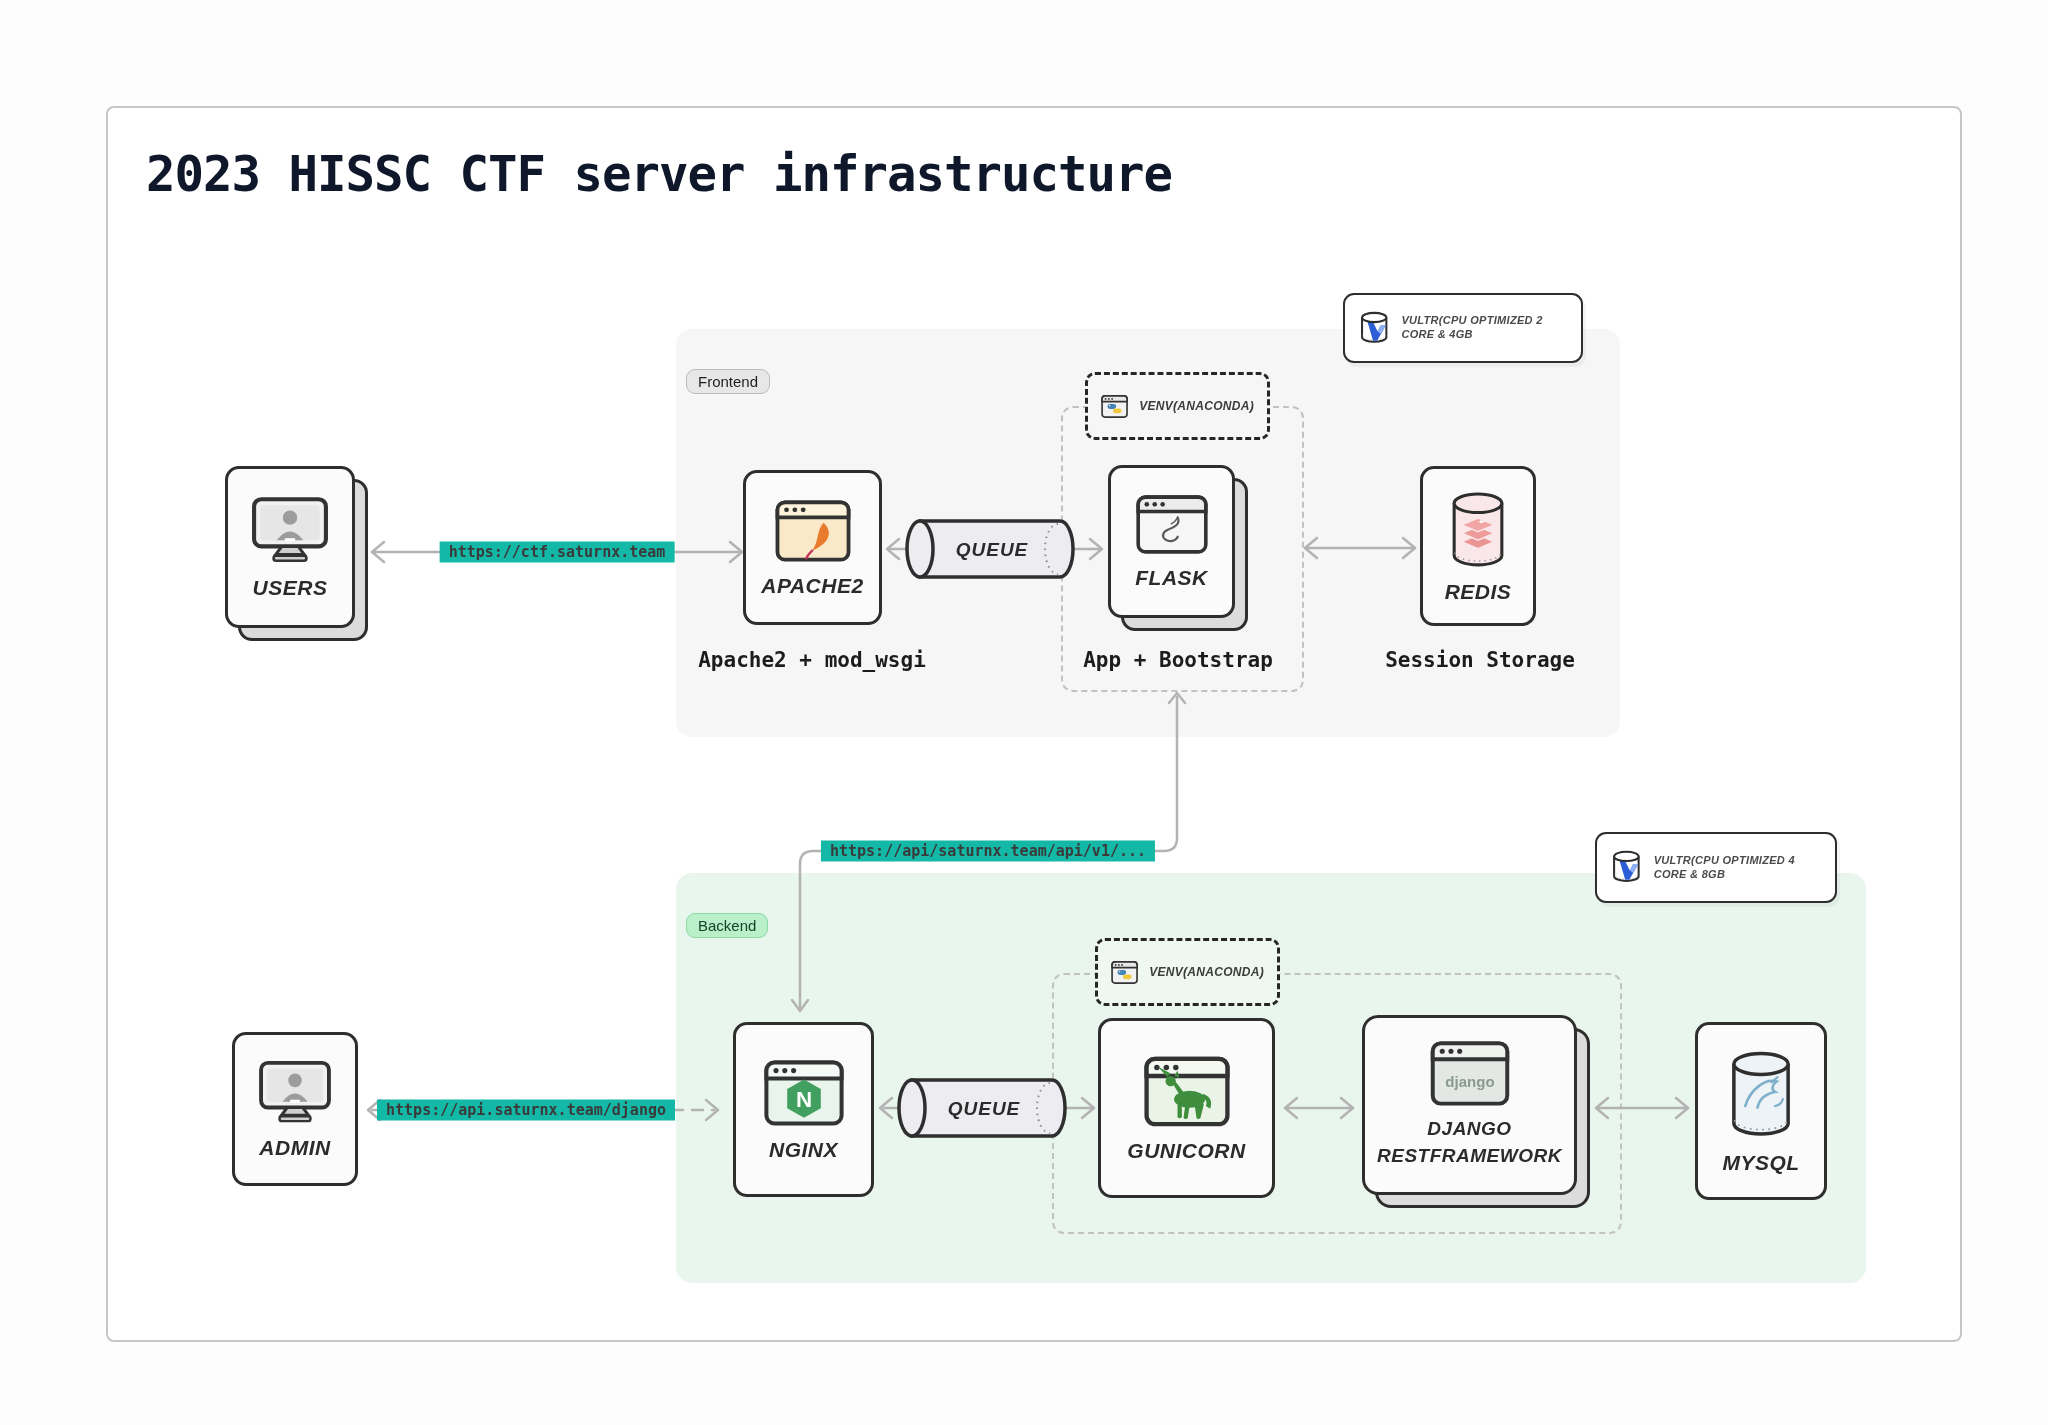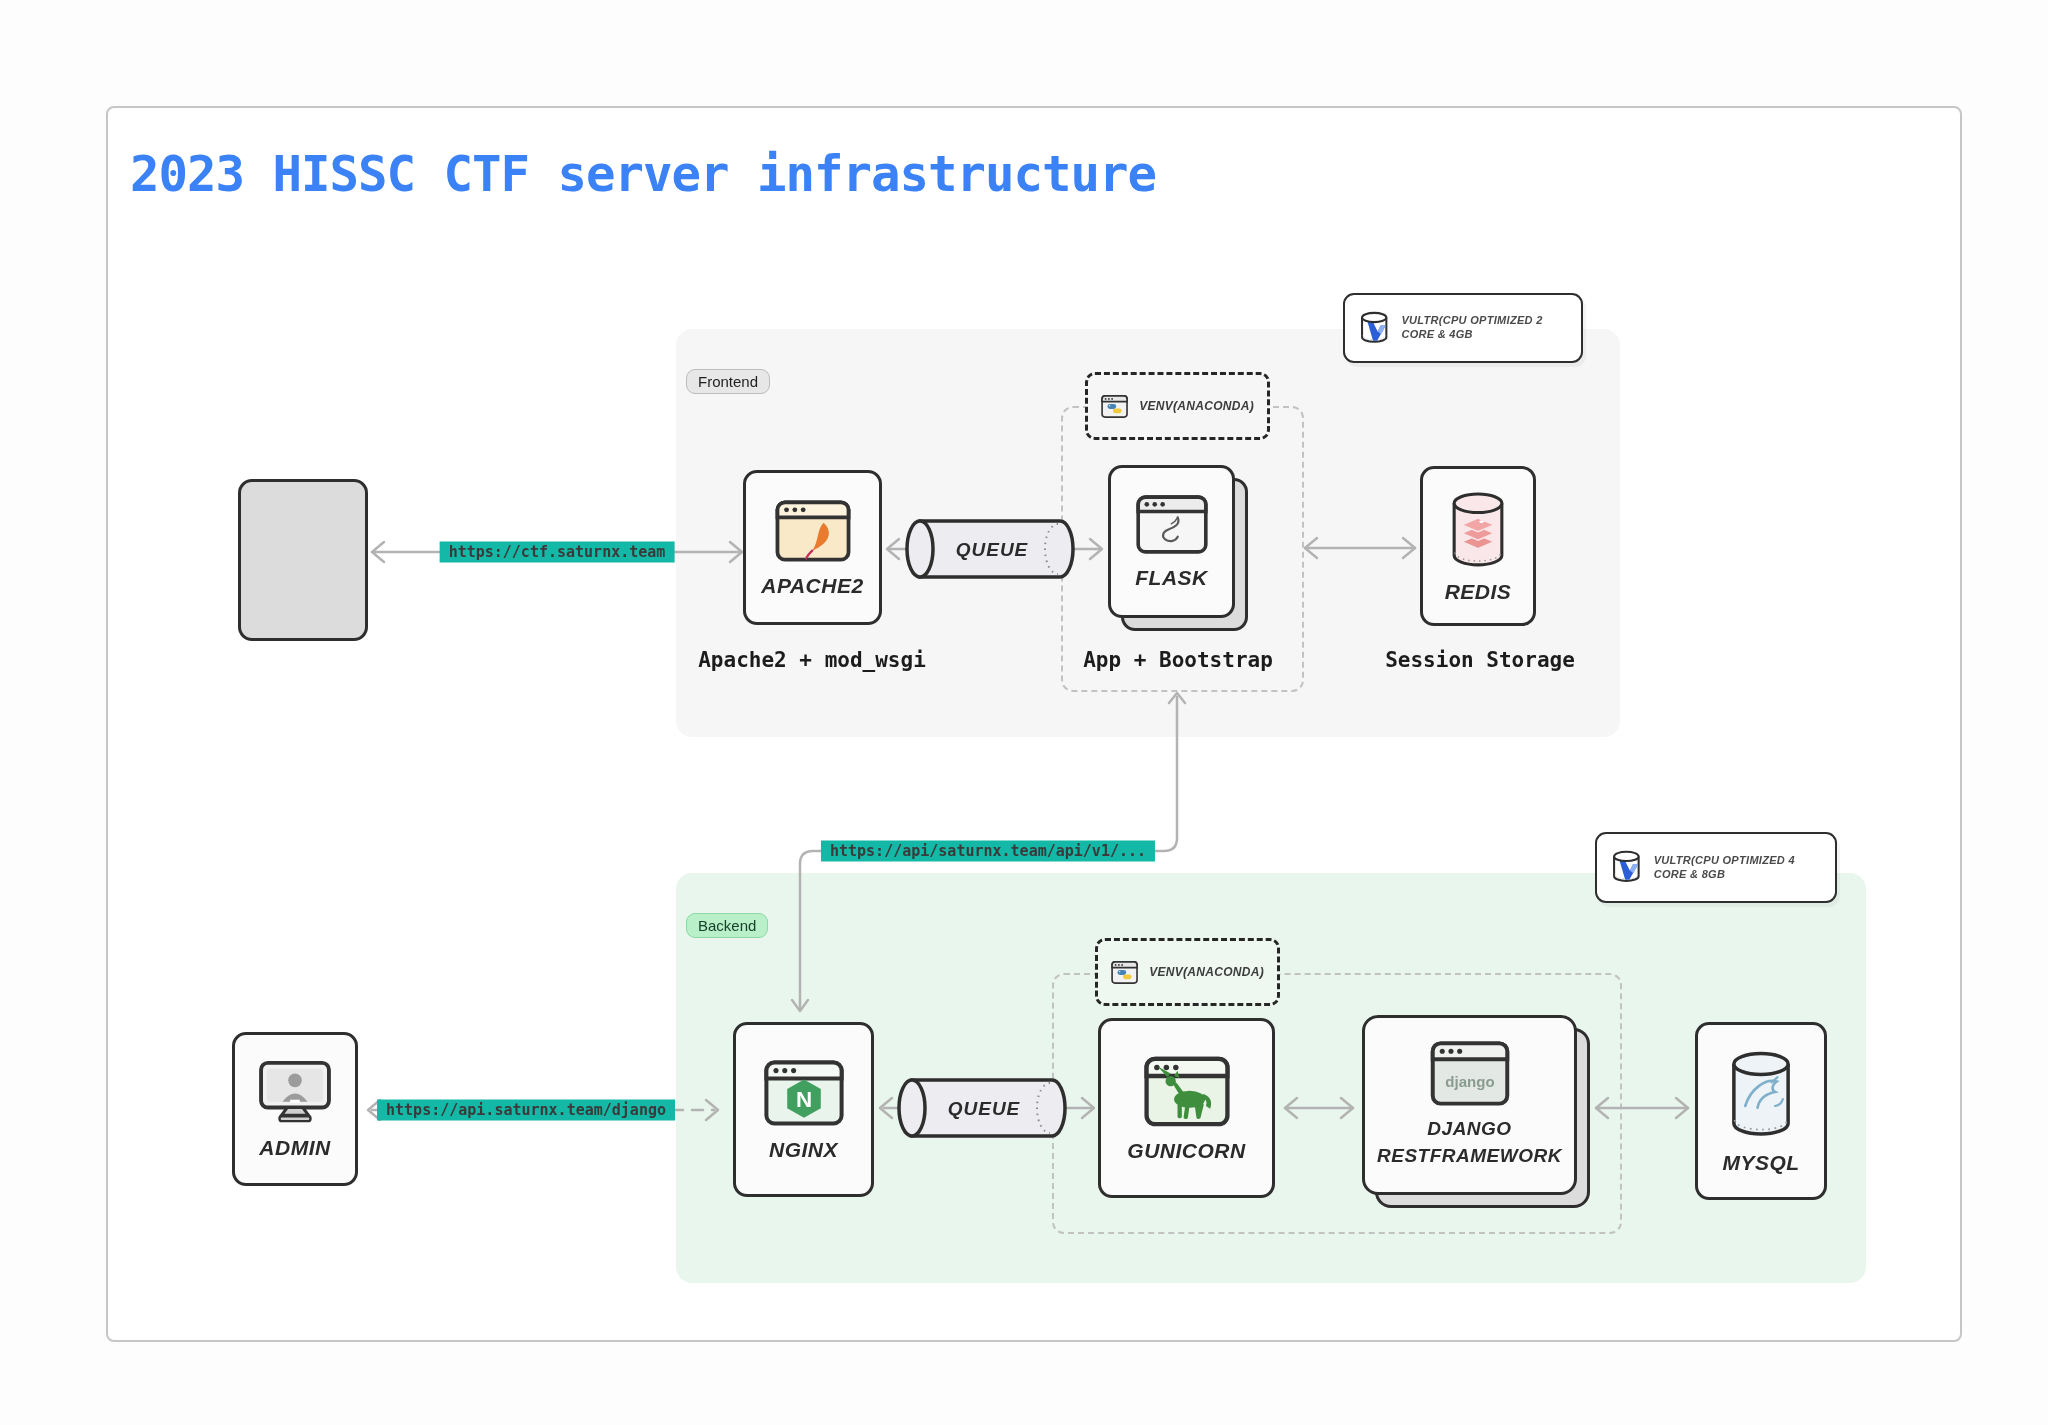--- a/index.html
+++ b/index.html
@@ -1,21 +1,21 @@
 <!DOCTYPE html>
 <html><head>
 <meta charset="utf-8">
 <style>
   html,body{margin:0;padding:0;background:#fff;}
   .stage{position:relative;width:2048px;height:1425px;background:#fdfdfd;overflow:hidden;
          font-family:"Liberation Sans",sans-serif;}
   .outer-card{position:absolute;left:106px;top:106px;width:1852px;height:1232px;
               background:#ffffff;border:2px solid #c6c6c6;border-radius:8px;}
-  .title{position:absolute;left:130px;top:146px;font:700 49px/1.2 "DejaVu Sans Mono",monospace;
-         color:#3b82f6;letter-spacing:-1px;white-space:nowrap;}
+  .title{position:absolute;left:146px;top:146px;font:700 49px/1.2 "DejaVu Sans Mono",monospace;
+         color:#0f172a;letter-spacing:-1px;white-space:nowrap;}
   .section{position:absolute;border-radius:16px;}
   .section.frontend{left:676px;top:329px;width:944px;height:408px;background:#f6f6f7;}
   .section.backend{left:676px;top:873px;width:1190px;height:410px;background:#e9f6ee;}
   .pill{position:absolute;font:400 15px/1 "Liberation Sans",sans-serif;padding:4px 11px;
         border-radius:9px;white-space:nowrap;margin-top:32px;}
   .pill.f{left:686px;top:337px;background:#e7e7e7;border:1.5px solid #bdbdbd;color:#1f1f1f;}
   .pill.b{left:686px;top:881px;background:#b9f0c9;border:1.5px solid #8cd9a6;color:#17422a;}
   .dashed-region{position:absolute;border:2.5px dashed #c2c2c2;border-radius:12px;}
   .dashed-region.one{left:1061px;top:406px;width:239px;height:282px;}
   .dashed-region.two{left:1052px;top:973px;width:566px;height:257px;}
@@ -169,20 +169,32 @@
     </g>
 
     <g>
       <path class="ln" d="M1596 1108 H1688"></path>
       <path class="ln" d="M1608 1098 L1596 1108 L1608 1118"></path>
       <path class="ln" d="M1676 1098 L1688 1108 L1676 1118"></path>
     </g>
   </svg>
 
   <div class="shadow-card" style="left:238px;top:479px;width:130px;height:162px;"></div>
+  <div class="node" style="left:225px;top:466px;width:130px;height:162px;">
+    <svg width="78" height="68" viewBox="0 0 76 66">
+      <rect x="3" y="3" width="70" height="46" rx="7" fill="#f1f1f1" stroke="#333" stroke-width="4"></rect>
+      <rect x="9" y="9" width="58" height="34" rx="3" fill="#e6e6e6"></rect>
+      <circle cx="38" cy="21" r="7" fill="#9c9c9c"></circle>
+      <path d="M25 43 q13 -17 26 0 z" fill="#9c9c9c"></path>
+      <rect x="33" y="41" width="10" height="3" fill="#fff"></rect>
+      <path d="M30 49 h16 l6 8 h-28 z" fill="#cfcfcf" stroke="#333" stroke-width="3"></path>
+      <rect x="22" y="58" width="32" height="5" rx="2.5" fill="#cfcfcf" stroke="#333" stroke-width="2.5"></rect>
+    </svg>
+    <span class="node-label">USERS</span>
+  </div>
 
   <div class="node" style="left:743px;top:470px;width:139px;height:155px;text-align:right;">
     <svg width="76" height="62" viewBox="0 0 100 82">
       <rect x="3" y="3" width="94" height="76" rx="10" fill="#f9e9c8" stroke="#333" stroke-width="5"></rect>
       <path d="M13 3 h74 a10 10 0 0 1 10 10 v10 H3 v-10 a10 10 0 0 1 10 -10 Z" fill="#fdf3dc" stroke="#333" stroke-width="5"></path>
       <circle cx="15" cy="13" r="3.2" fill="#333"></circle>
         <circle cx="26" cy="13" r="3.2" fill="#333"></circle>
         <circle cx="37" cy="13" r="3.2" fill="#333"></circle>
       <path d="M64 30 C77 42 72 57 49 67 C58 54 55 39 64 30 Z" fill="#e87b2e"></path>
       <path d="M49 67 C45 71 43 73 41 77" stroke="#c2325a" stroke-width="3" fill="none" stroke-linecap="round"></path>

